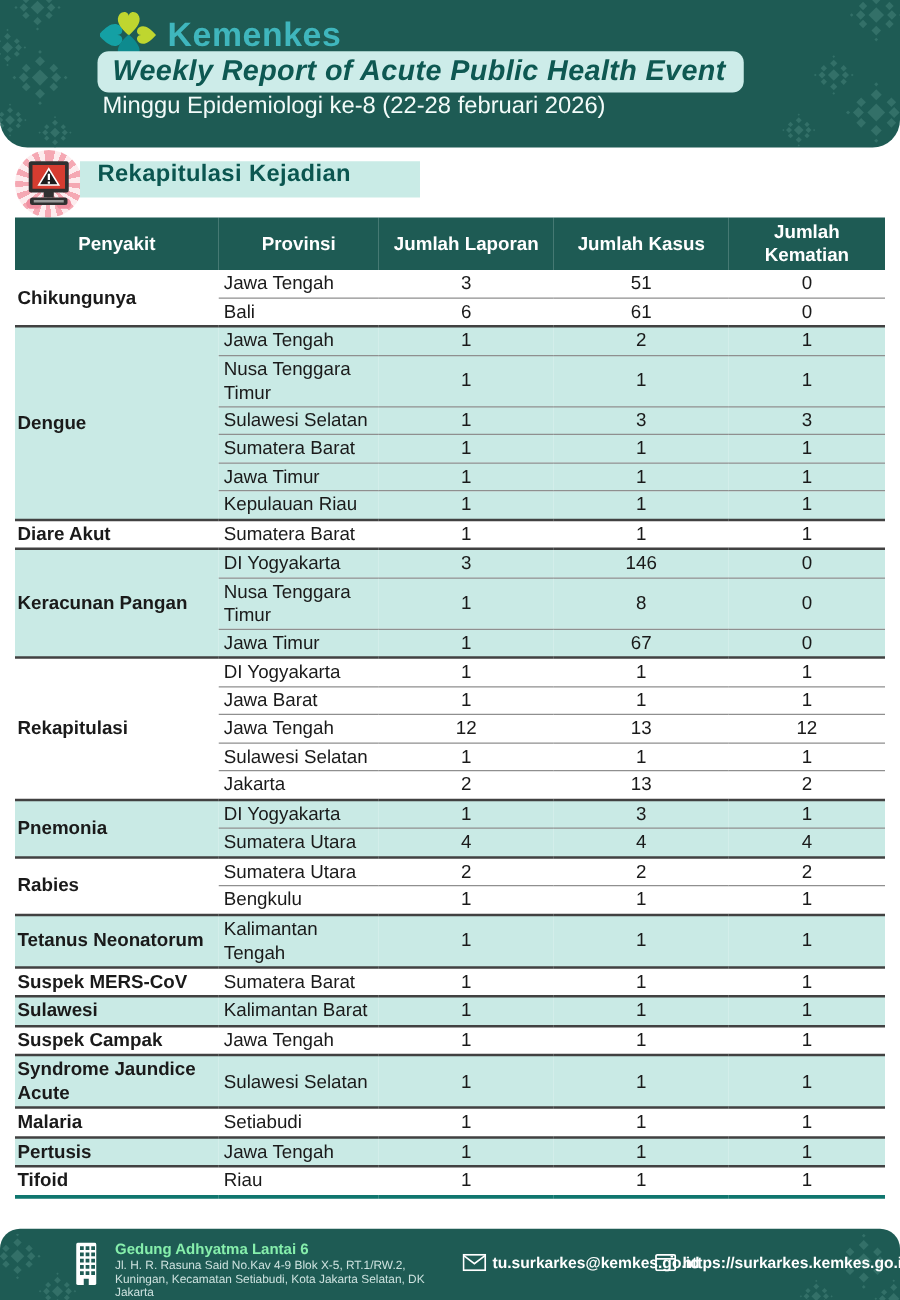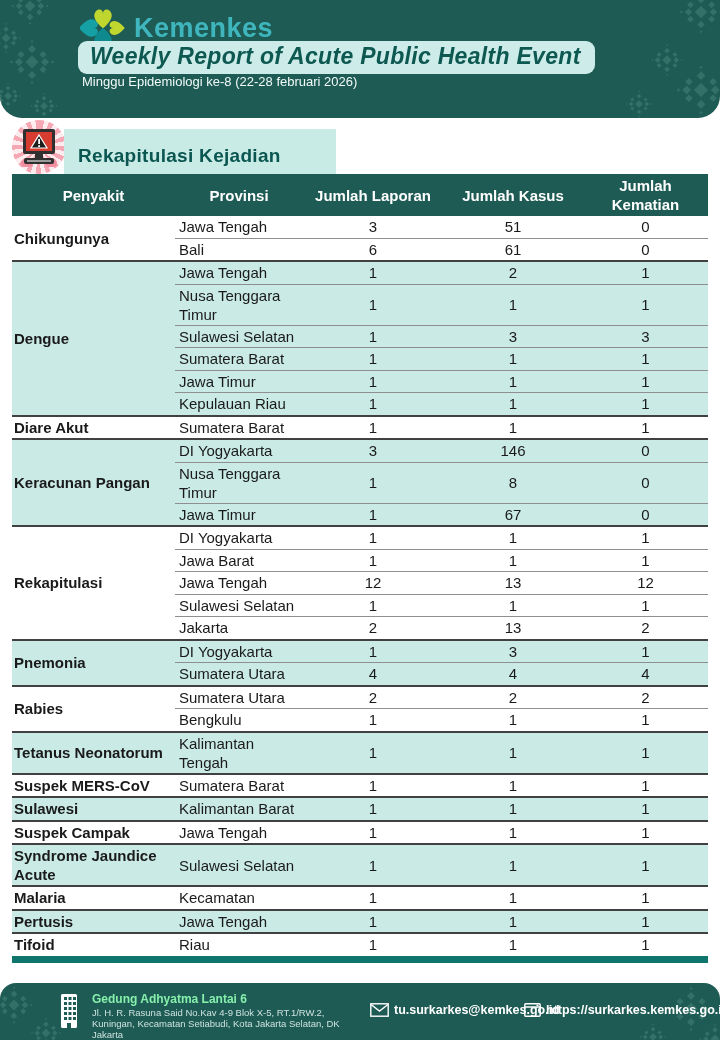--- a/index.html
+++ b/index.html
@@ -17,37 +17,37 @@
   .pattern{position:absolute;color:#337068;pointer-events:none;}
   .logo-row{position:absolute;left:80px;top:8px;display:flex;align-items:center;gap:8px;text-align:right;}
   .logo-mark{width:46px;height:40px;}
   .logo-word{font-size:27px;font-weight:bold;color:#3fb6bd;letter-spacing:.5px;}
   .title-box{
     position:absolute;left:78px;top:41px;
     background:#cdece9;border-radius:9px;padding:2px 14px 4px 12px;
     font-size:23px;font-weight:bold;font-style:italic;color:#0e5852;
     white-space:nowrap;letter-spacing:.3px;text-align:center;
   }
-  .subtitle{position:absolute;left:82px;top:74px;font-size:13px;color:#f2fbf9;}
+  .subtitle{position:absolute;left:82px;top:74px;font-size:19px;color:#f2fbf9;}
   
   .section-row{position:absolute;top:120px;left:12px;height:56px;}
   .alert-badge{
     position:absolute;left:0;top:0;width:54px;height:54px;border-radius:50%;
     background:repeating-conic-gradient(#f5a8b3 0deg 11deg,#fdecee 11deg 22deg);
   }
   .alert-badge svg{position:absolute;left:7px;top:7px;}
   .section-box{
     position:absolute;left:52px;top:9px;width:258px;height:25px;
-    background:#c9ebe6;padding:16px 0 4px 14px;
+    background:#c9ebe6;padding:0 0 4px 14px;
     font-size:19px;font-weight:bold;color:#0b5650;letter-spacing:.3px;
   }
   
   .table-wrap{position:absolute;top:174px;left:12px;width:696px;}
   table.rekap{border-collapse:collapse;width:696px;table-layout:fixed;
-    border-bottom:7px solid #0f766e;font-size:15px;color:#1a1a1a;}
+    border-bottom:3px solid #0f766e;font-size:15px;color:#1a1a1a;}
   col.c1{width:163px;} col.c2{width:128px;} col.c3{width:140px;} col.c4{width:140px;} col.c5{width:125px;}
   thead th{
     background:#1e5b54;color:#ffffff;font-weight:bold;height:42px;
     vertical-align:middle;line-height:19px;padding:0 6px;
   }
   th.h-c1{text-align:center;}
   tbody td{vertical-align:middle;padding:1px 6px;line-height:19px;height:19.5px;}
   td.c-disease{font-weight:bold;padding-left:2px;}
   td.c-prov{padding-left:4px;}
   td.c-num{text-align:center;}
@@ -323,21 +323,21 @@
         </tr>
         <tr class="g-teal group-start">
           <td rowspan="1" class="c-disease">Syndrome Jaundice Acute</td>
           <td class="c-prov">Sulawesi Selatan</td>
           <td class="c-num">1</td>
           <td class="c-num">1</td>
           <td class="c-num">1</td>
         </tr>
         <tr class="g-white group-start">
           <td rowspan="1" class="c-disease">Malaria</td>
-          <td class="c-prov">Kecamatan</td>
+          <td class="c-prov">Setiabudi</td>
           <td class="c-num">1</td>
           <td class="c-num">1</td>
           <td class="c-num">1</td>
         </tr>
         <tr class="g-teal group-start">
           <td rowspan="1" class="c-disease">Pertusis</td>
           <td class="c-prov">Jawa Tengah</td>
           <td class="c-num">1</td>
           <td class="c-num">1</td>
           <td class="c-num">1</td>

